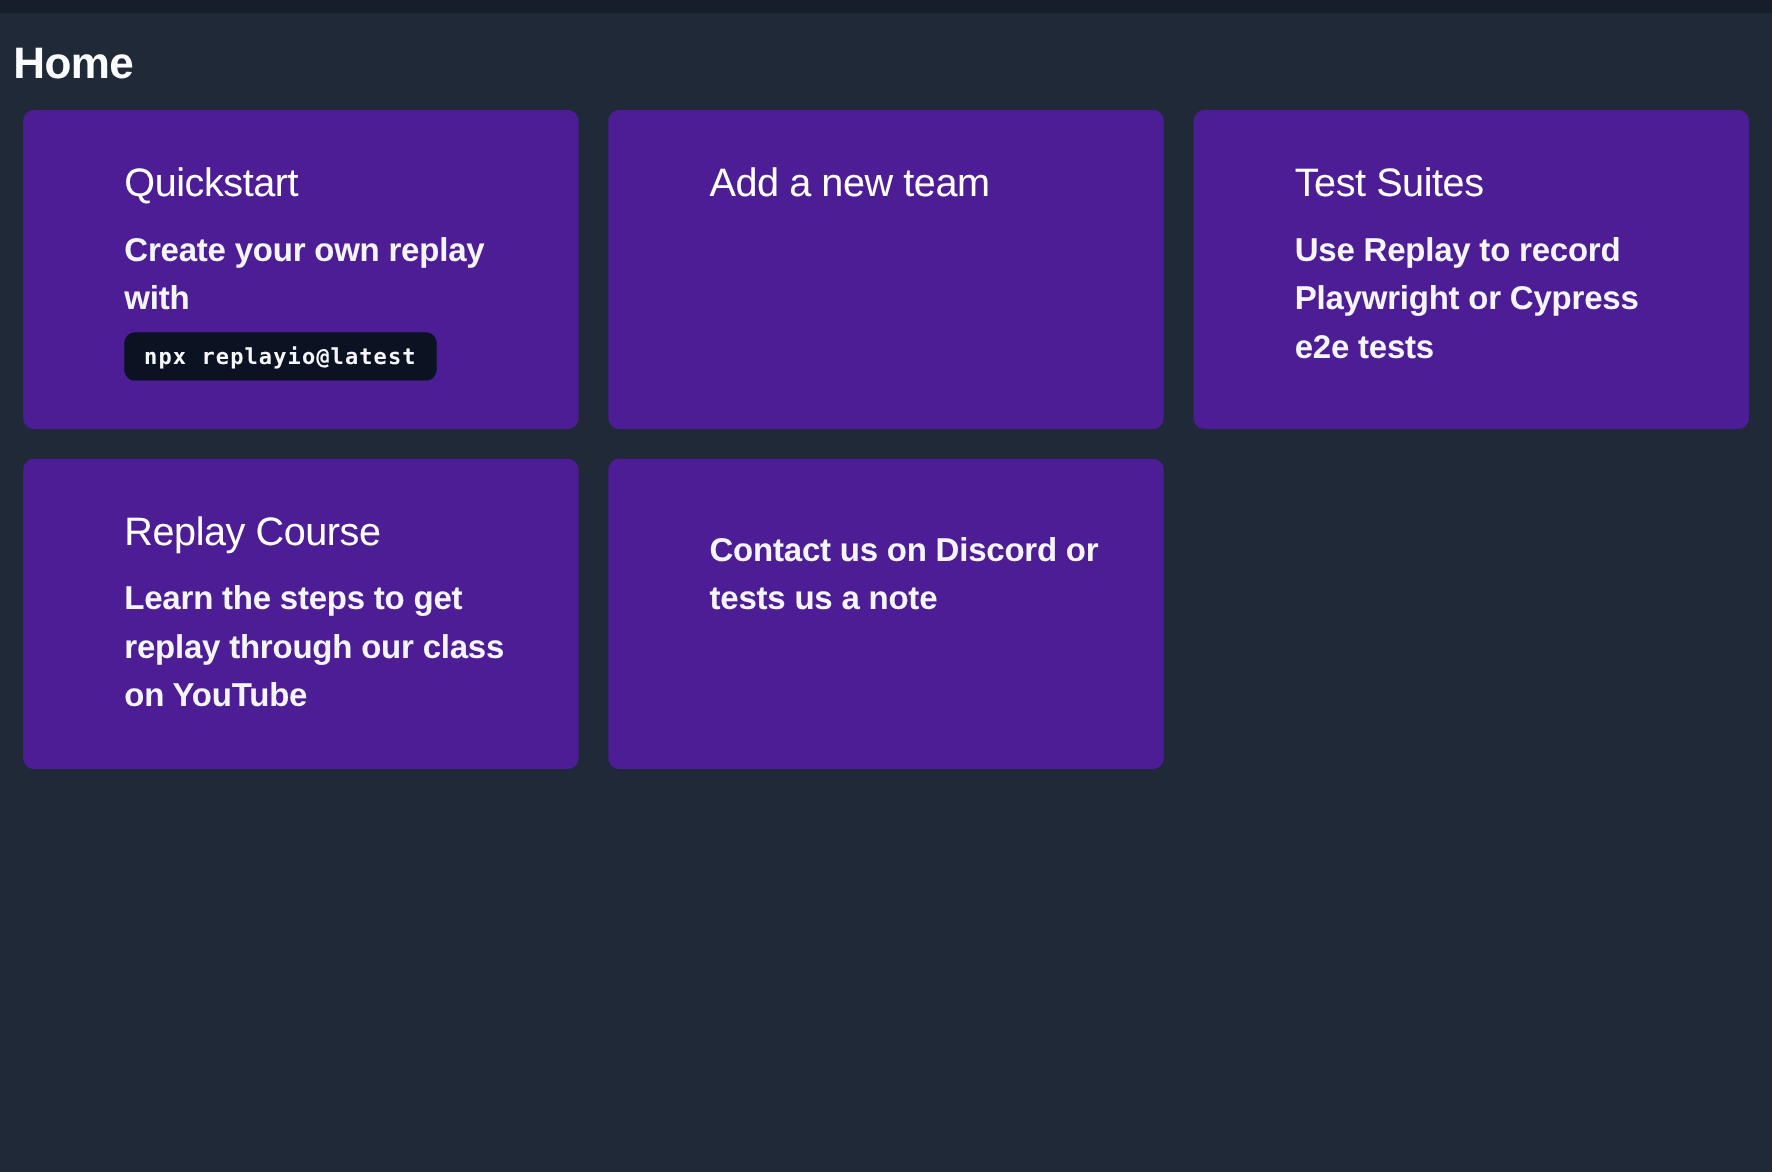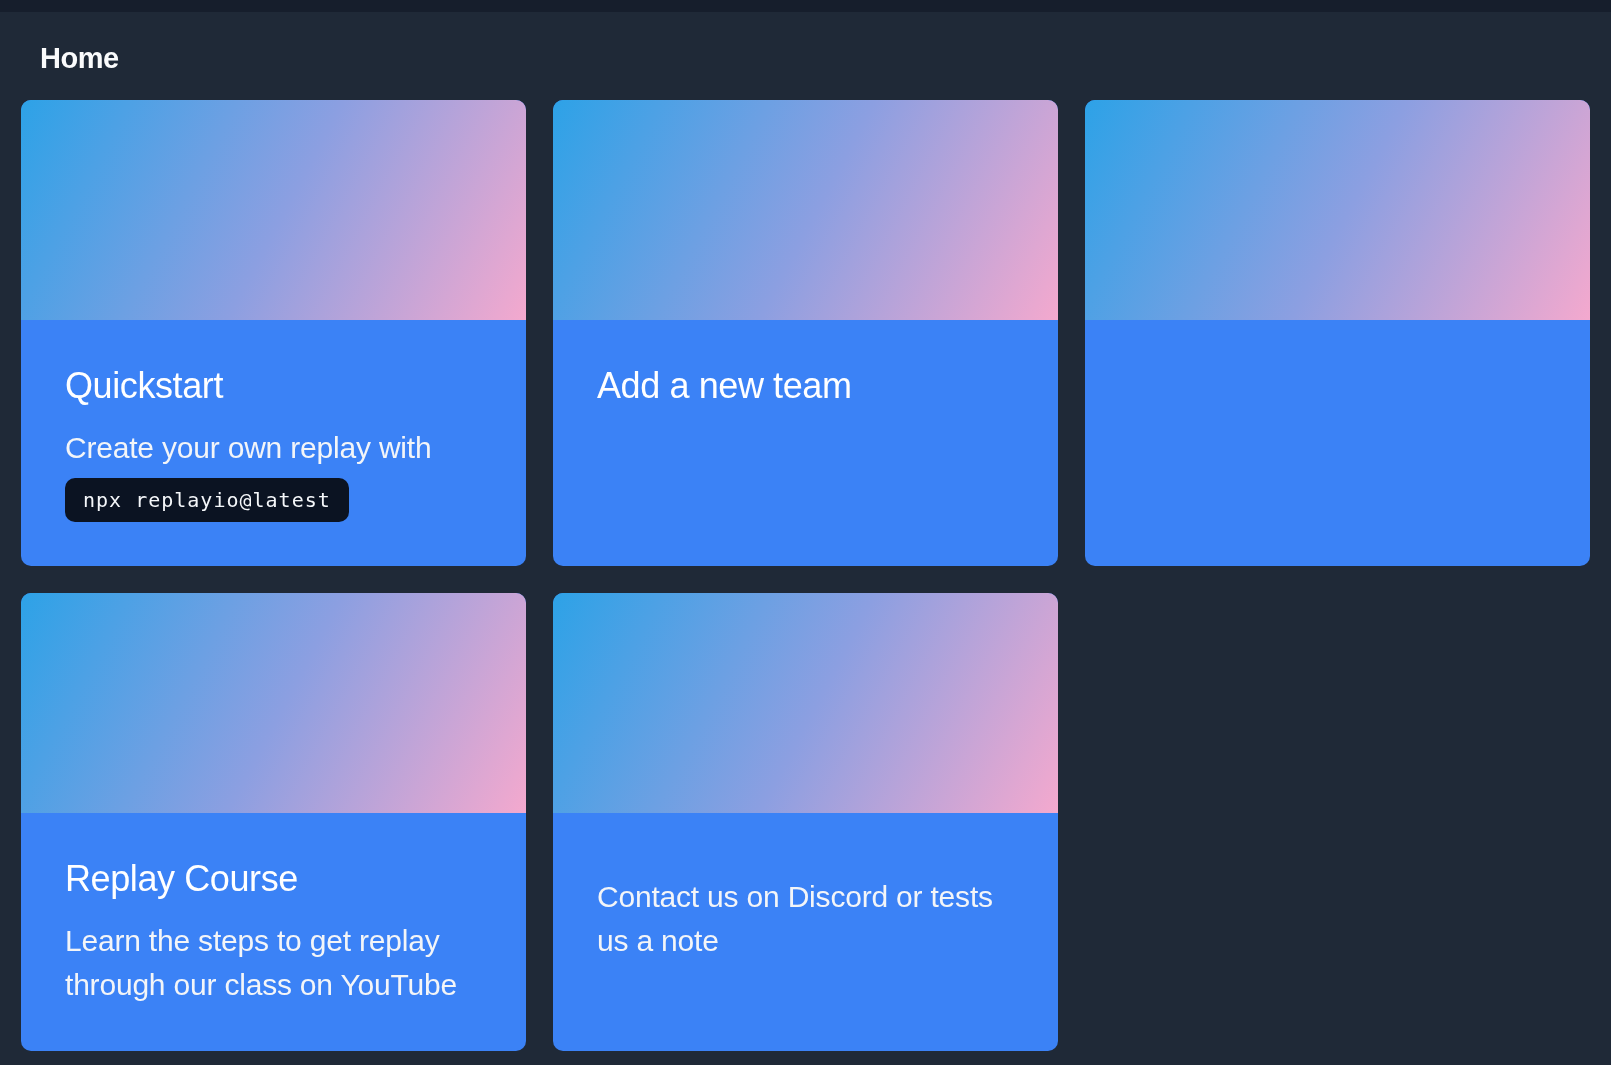--- a/index.html
+++ b/index.html
@@ -16,43 +16,44 @@
     color: #FFFFFF;
   }
 
   .top-edge {
     width: 100%;
     height: 12px;
     background: #161E2C;
   }
 
   .page-title {
-    font-size: 29px;
+    font-size: 40px;
     font-weight: 600;
     letter-spacing: -0.5px;
     color: #FAFBFC;
-    margin: 22px 0 18px 40px;
+    margin: 22px 0 18px 12px;
     line-height: 48px;
   }
 
   .cards-grid {
     display: grid;
     grid-template-columns: repeat(3, 1fr);
     column-gap: 27px;
     row-gap: 27px;
     padding: 0 21px;
   }
 
   .card {
-    background: #3b82f6;
+    background: #4c1d95;
     border-radius: 10px;
     overflow: hidden;
     display: flex;
-    flex-direction: column;
+    flex-direction: row;
     cursor: pointer;
+    padding-left: 48px;
   }
 
   .card-image {
     height: 220px;
     flex: none;
     background: linear-gradient(118deg, #2DA2E7 0%, #8C9FE1 52%, #F4A9CE 100%);
   }
 
   .card-body {
     padding: 44px 44px 44px 44px;
@@ -63,21 +64,21 @@
     font-size: 36px;
     font-weight: 500;
     letter-spacing: -0.4px;
     line-height: 44px;
     color: #FFFFFF;
   }
 
   .card-desc {
     margin-top: 18px;
     font-size: 30px;
-    font-weight: 400;
+    font-weight: 700;
     line-height: 44px;
     letter-spacing: -0.2px;
     color: #F3F5F8;
   }
 
   .code-pill {
     display: table;
     margin-top: 8px;
     background: #0B1322;
     color: #F5F7FA;
@@ -111,20 +112,24 @@
 
   <article class="card">
     <div class="card-image"></div>
     <div class="card-body">
       <h2 class="card-title">Add a new team</h2>
     </div>
   </article>
 
   <article class="card">
     <div class="card-image"></div>
+    <div class="card-body">
+      <h2 class="card-title">Test Suites</h2>
+      <div class="card-desc">Use Replay to record Playwright or Cypress e2e tests</div>
+    </div>
   </article>
 
   <article class="card">
     <div class="card-image"></div>
     <div class="card-body">
       <h2 class="card-title">Replay Course</h2>
       <div class="card-desc">Learn the steps to get replay through our class on YouTube</div>
     </div>
   </article>
 

